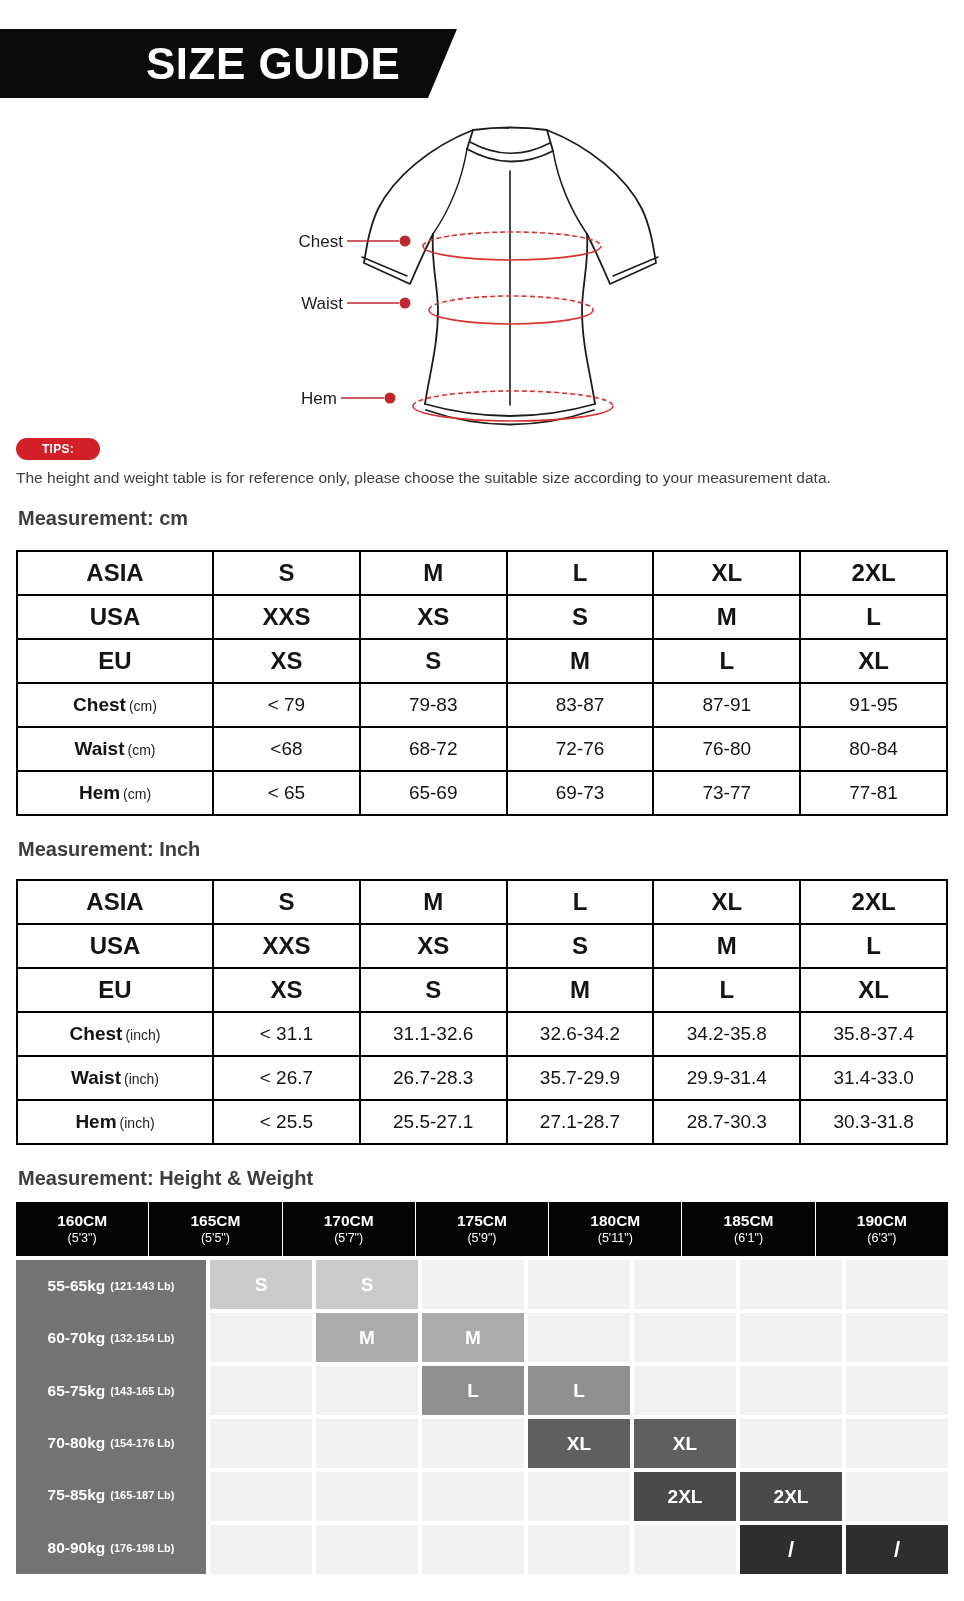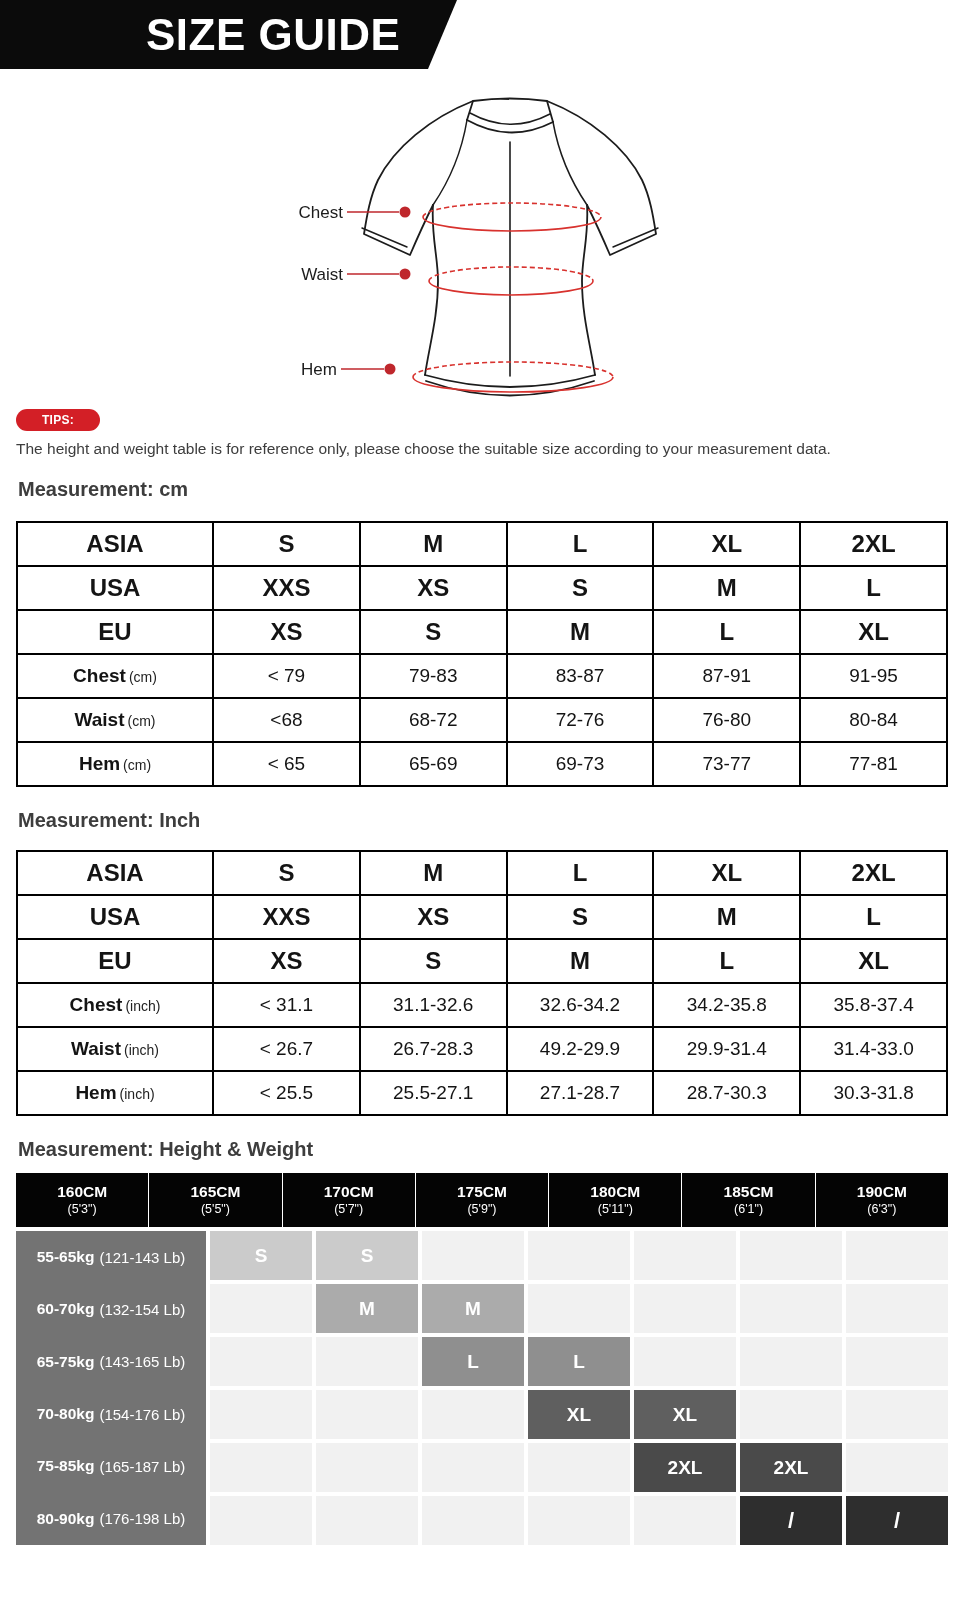--- a/index.html
+++ b/index.html
@@ -4,21 +4,21 @@
 <style>
   * { box-sizing: border-box; margin: 0; padding: 0; }
   html, body { background: #ffffff; }
   body {
     width: 964px; height: 1601px; margin: 0 auto; position: relative;
     font-family: "Liberation Sans", "DejaVu Sans", sans-serif;
     -webkit-font-smoothing: antialiased;
   }
   
   .banner {
-    width: 457px; height: 69px; background: #0b0b0b;
+    margin-top: 29px; width: 457px; height: 69px; background: #0b0b0b;
     clip-path: polygon(0 0, 100% 0, calc(100% - 29px) 100%, 0 100%);
     display: flex; align-items: center;
   }
   .banner-title {
     color: #ffffff; font-size: 44px; font-weight: 700; line-height: 1;
     padding-left: 146px; letter-spacing: 0.5px; white-space: nowrap;
   }
   
   .figure { position: relative; margin-top: 16px; height: 324px; }
   .figure svg { position: absolute; left: 280px; top: 0; }
@@ -56,21 +56,21 @@
   .hw-col {
     flex: 1; background: #040404; color: #fff; display: flex; flex-direction: column;
     align-items: center; justify-content: center; line-height: 1.15;
   }
   .hw-col .cm { font-size: 15.5px; font-weight: 700; }
   .hw-col .ft { font-size: 12.5px; font-weight: 400; margin-top: 1px; }
   .hw-body { display: flex; gap: 4px; }
   .hw-labels { width: 190px; background: #737373; display: flex; flex-direction: column; }
   .hw-label { flex: 1; display: flex; align-items: center; justify-content: center; gap: 5px; color: #fff; white-space: nowrap; }
   .hw-label .kg { font-weight: 700; font-size: 15.5px; }
-  .hw-label .lb { font-weight: 400; font-size: 15px; }
+  .hw-label .lb { font-weight: 700; font-size: 11px; }
   .hw-grid { flex: 1; display: grid; grid-template-columns: repeat(7, 1fr); grid-auto-rows: 49px; gap: 4px; }
   .hw-cell {
     background: #f1f1f1; display: flex; align-items: center; justify-content: center;
     color: #fff; font-weight: 700; font-size: 19px;
   }
   .hw-cell.fr0 { background: #cbcbcb; }
   .hw-cell.fr1 { background: #ababab; }
   .hw-cell.fr2 { background: #8f8f8f; }
   .hw-cell.fr3 { background: #5f5f5f; }
   .hw-cell.fr4 { background: #4a4a4a; }
@@ -222,21 +222,21 @@
     <td>&lt; 31.1</td>
     <td>31.1-32.6</td>
     <td>32.6-34.2</td>
     <td>34.2-35.8</td>
     <td>35.8-37.4</td>
   </tr>
   <tr class="meas-row">
     <td class="lbl"><span class="b">Waist</span><span class="u">(inch)</span></td>
     <td>&lt; 26.7</td>
     <td>26.7-28.3</td>
-    <td>49.2-29.9</td>
+    <td>35.7-29.9</td>
     <td>29.9-31.4</td>
     <td>31.4-33.0</td>
   </tr>
   <tr class="meas-row">
     <td class="lbl"><span class="b">Hem</span><span class="u">(inch)</span></td>
     <td>&lt; 25.5</td>
     <td>25.5-27.1</td>
     <td>27.1-28.7</td>
     <td>28.7-30.3</td>
     <td>30.3-31.8</td>

